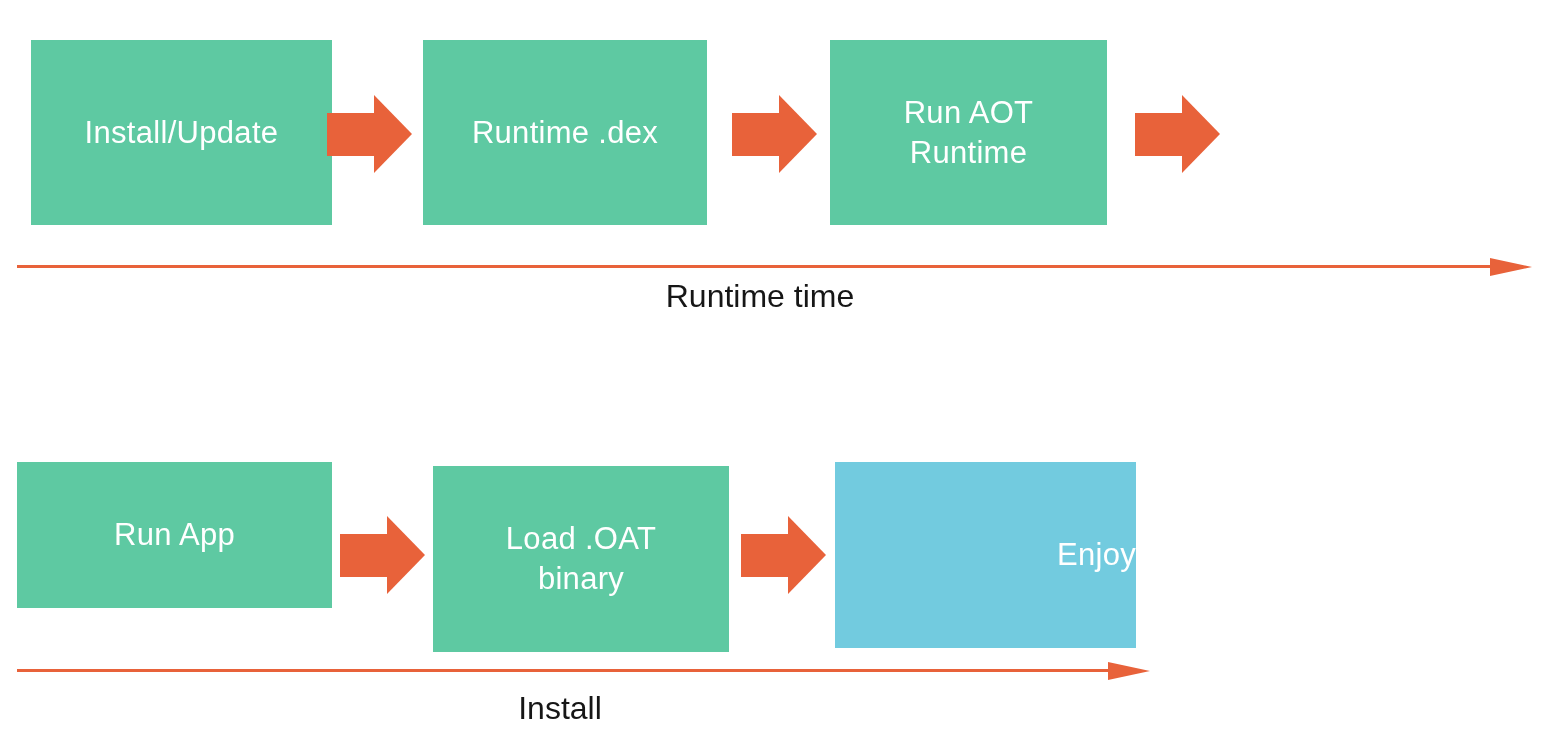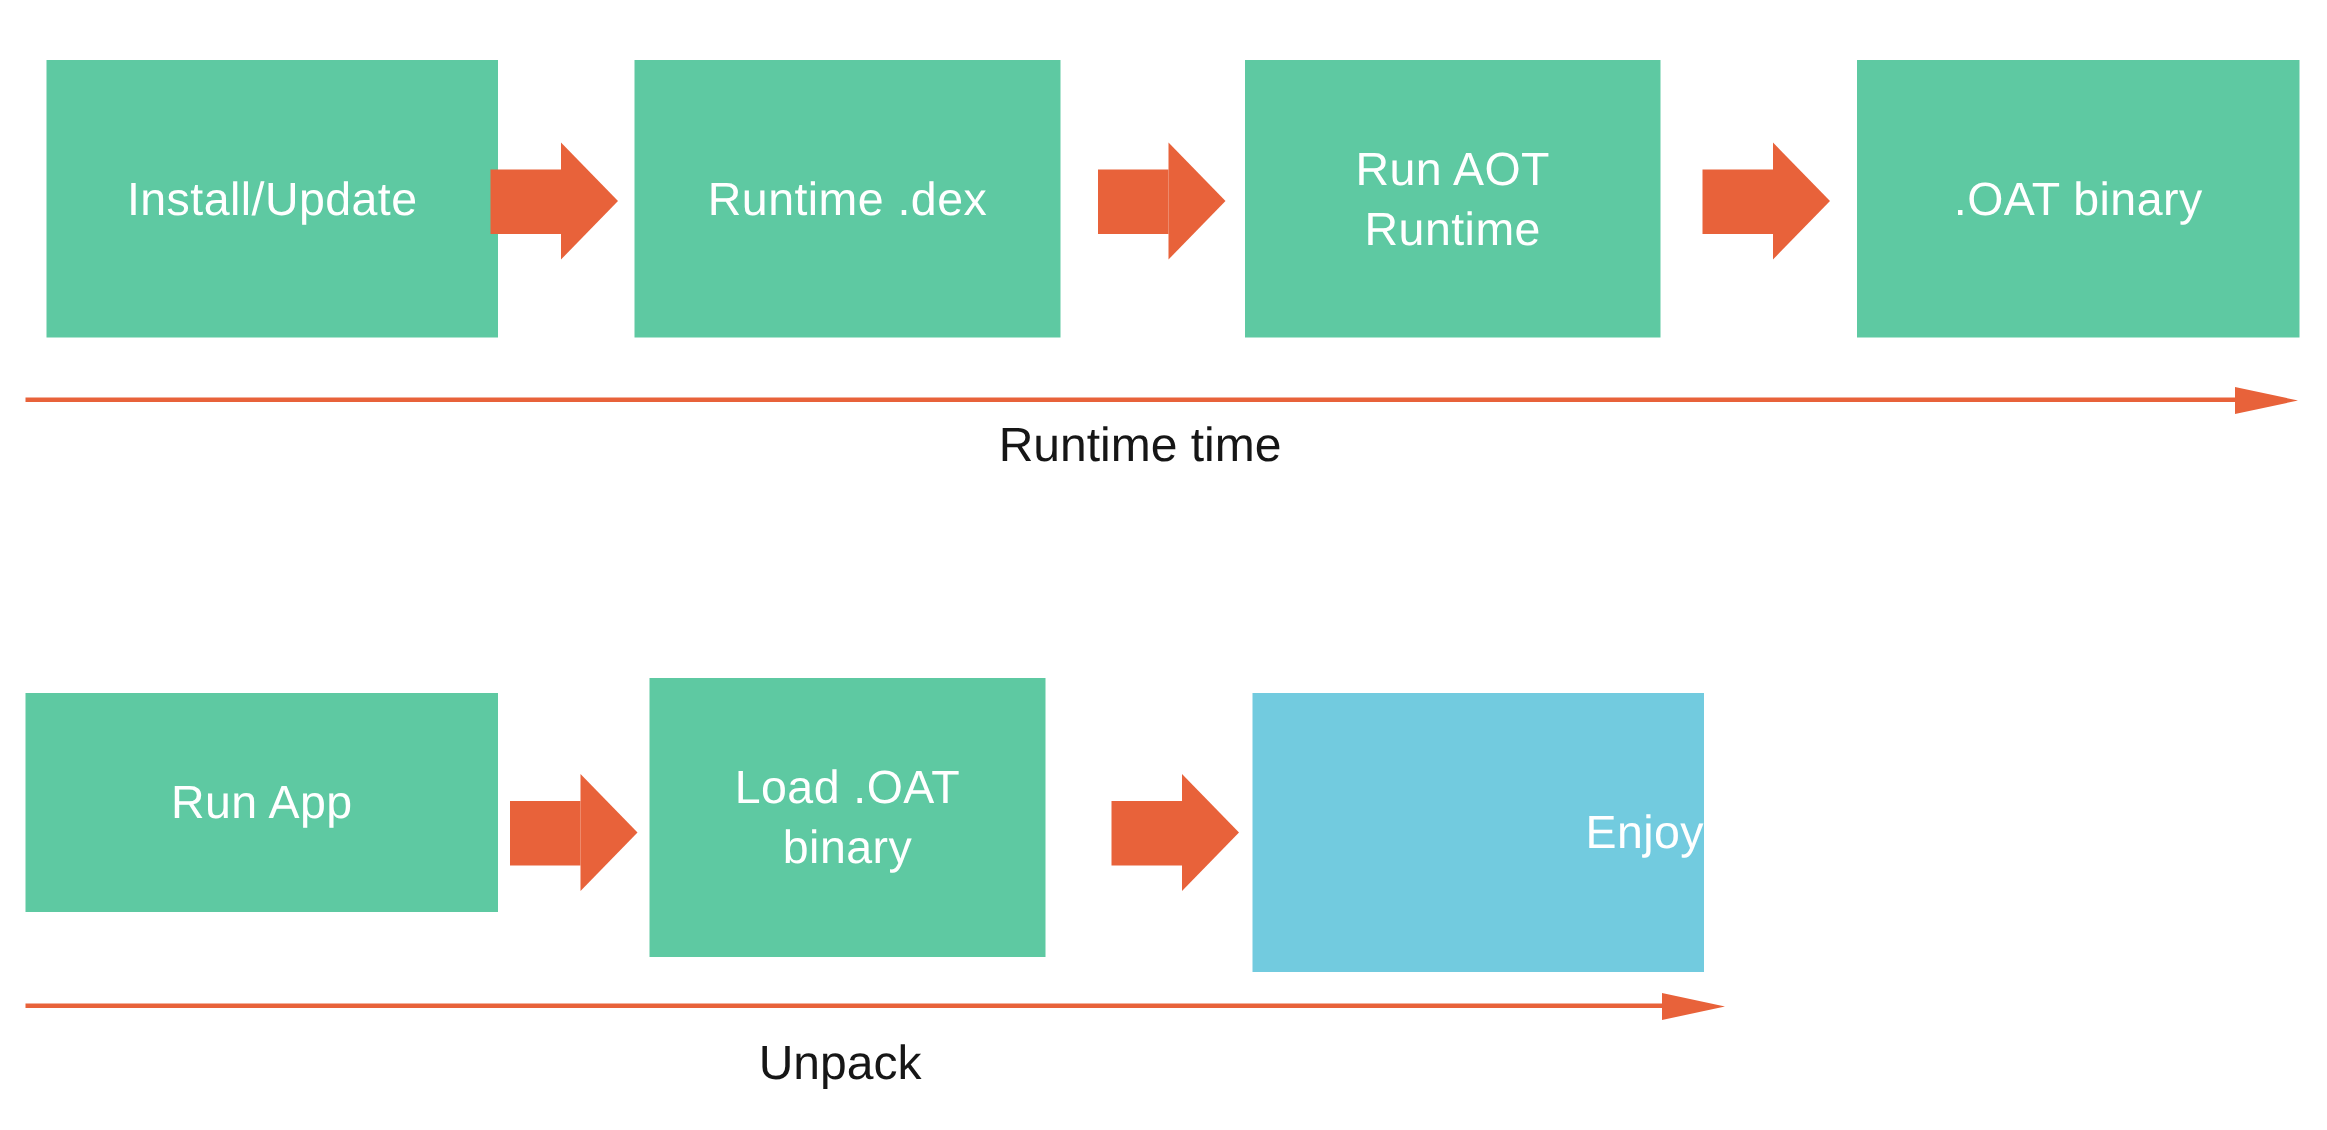--- a/index.html
+++ b/index.html
@@ -97,48 +97,45 @@
   <div class="box green" style="left:830px; top:40px; width:277px; height:185px">
     <span class="box-label">Run AOT
 Runtime</span>
   </div>
 
   <div class="block-arrow" style="left:1135px; top:95px">
     <div class="ba-body"></div>
     <div class="ba-head"></div>
   </div>
 
-  <div class="box green" style="left:1238px; top:40px; width:295px; height:185px">
-    <span class="box-label">.OAT binary</span>
-  </div>
 
   <div class="tl-line" style="left:17px; top:265px; width:1477px"></div>
   <div class="tl-head" style="left:1490px; top:258px"></div>
   <div class="tl-label" style="left:600px; top:278px; width:320px">Runtime time</div>
 
   <div class="box green" style="left:17px; top:462px; width:315px; height:146px">
     <span class="box-label">Run App</span>
   </div>
 
   <div class="block-arrow" style="left:340px; top:516px">
     <div class="ba-body"></div>
     <div class="ba-head"></div>
   </div>
 
-  <div class="box green" style="left:433px; top:452px; width:264px; height:186px">
+  <div class="box green" style="left:433px; top:466px; width:296px; height:186px">
     <span class="box-label">Load .OAT
 binary</span>
   </div>
 
   <div class="block-arrow" style="left:741px; top:516px">
     <div class="ba-body"></div>
     <div class="ba-head"></div>
   </div>
 
   <div class="box blue" style="left:835px; top:462px; width:301px; height:186px">
     <span class="box-label">Enjoy</span>
   </div>
 
   <div class="tl-line" style="left:17px; top:669px; width:1091px"></div>
   <div class="tl-head" style="left:1108px; top:662px"></div>
-  <div class="tl-label" style="left:420px; top:690px; width:280px">Unpack</div>
+  <div class="tl-label" style="left:420px; top:690px; width:280px">Install</div>
 
 </div>
 
 </body></html>

